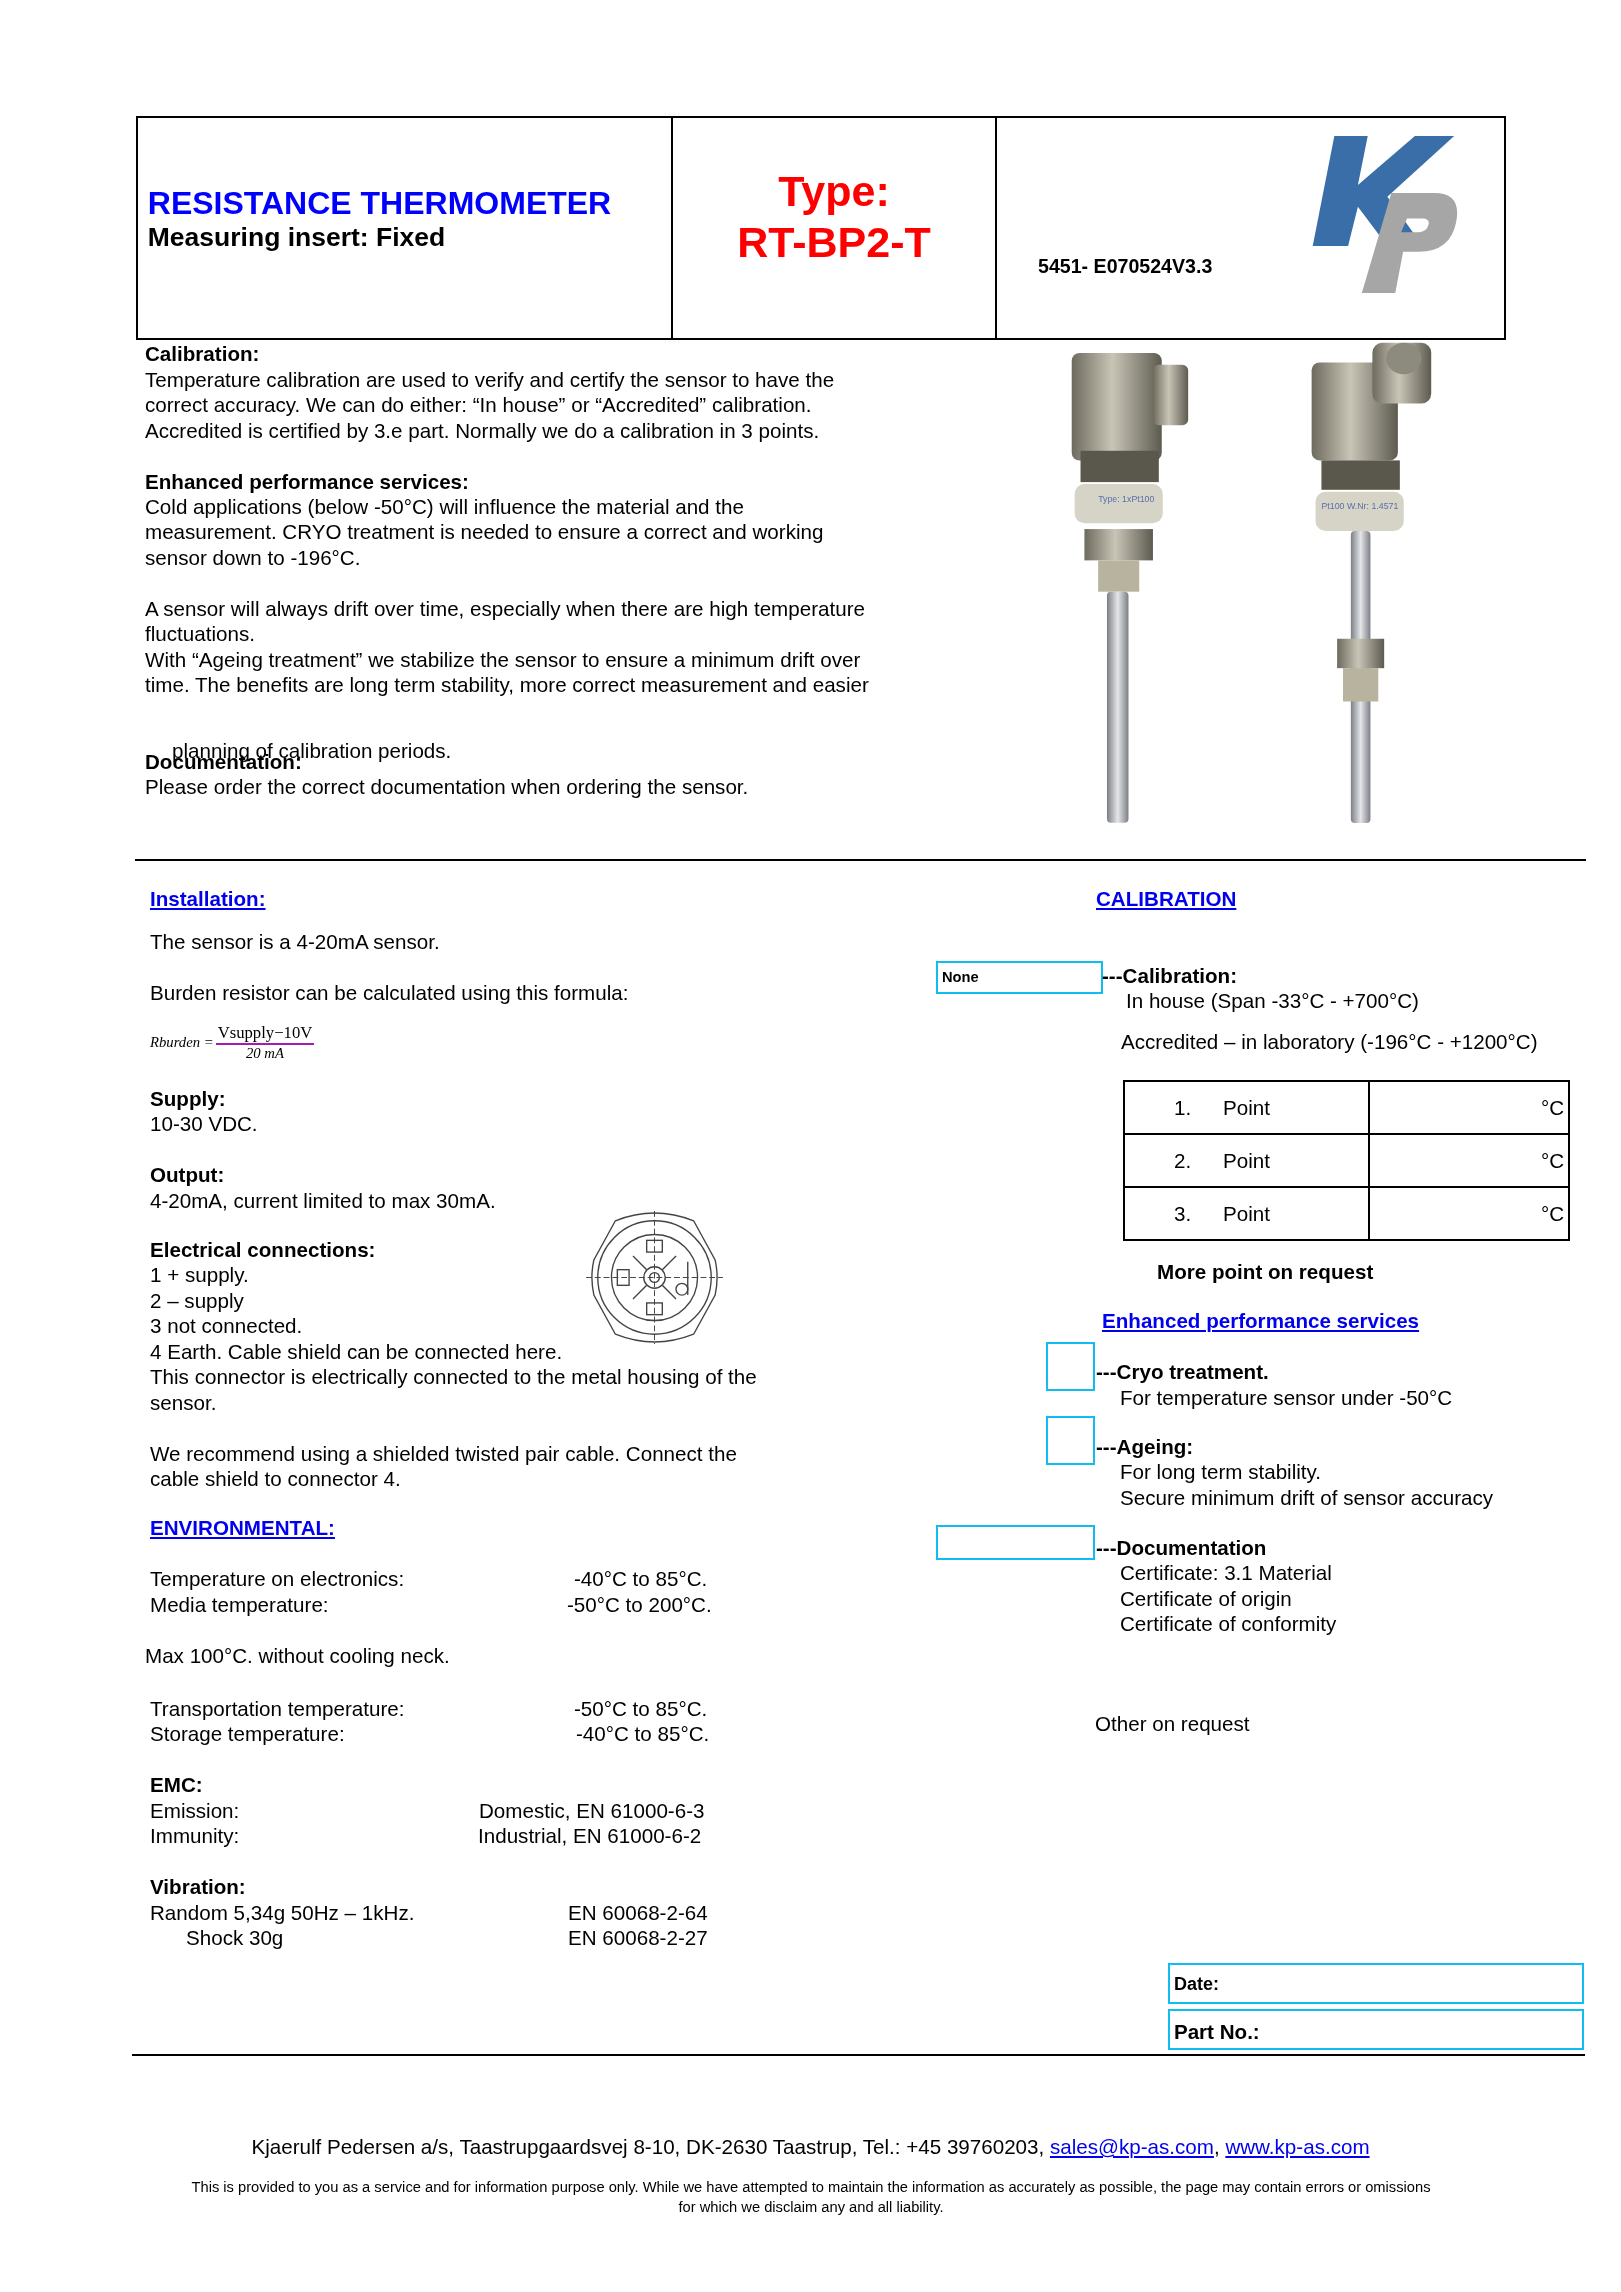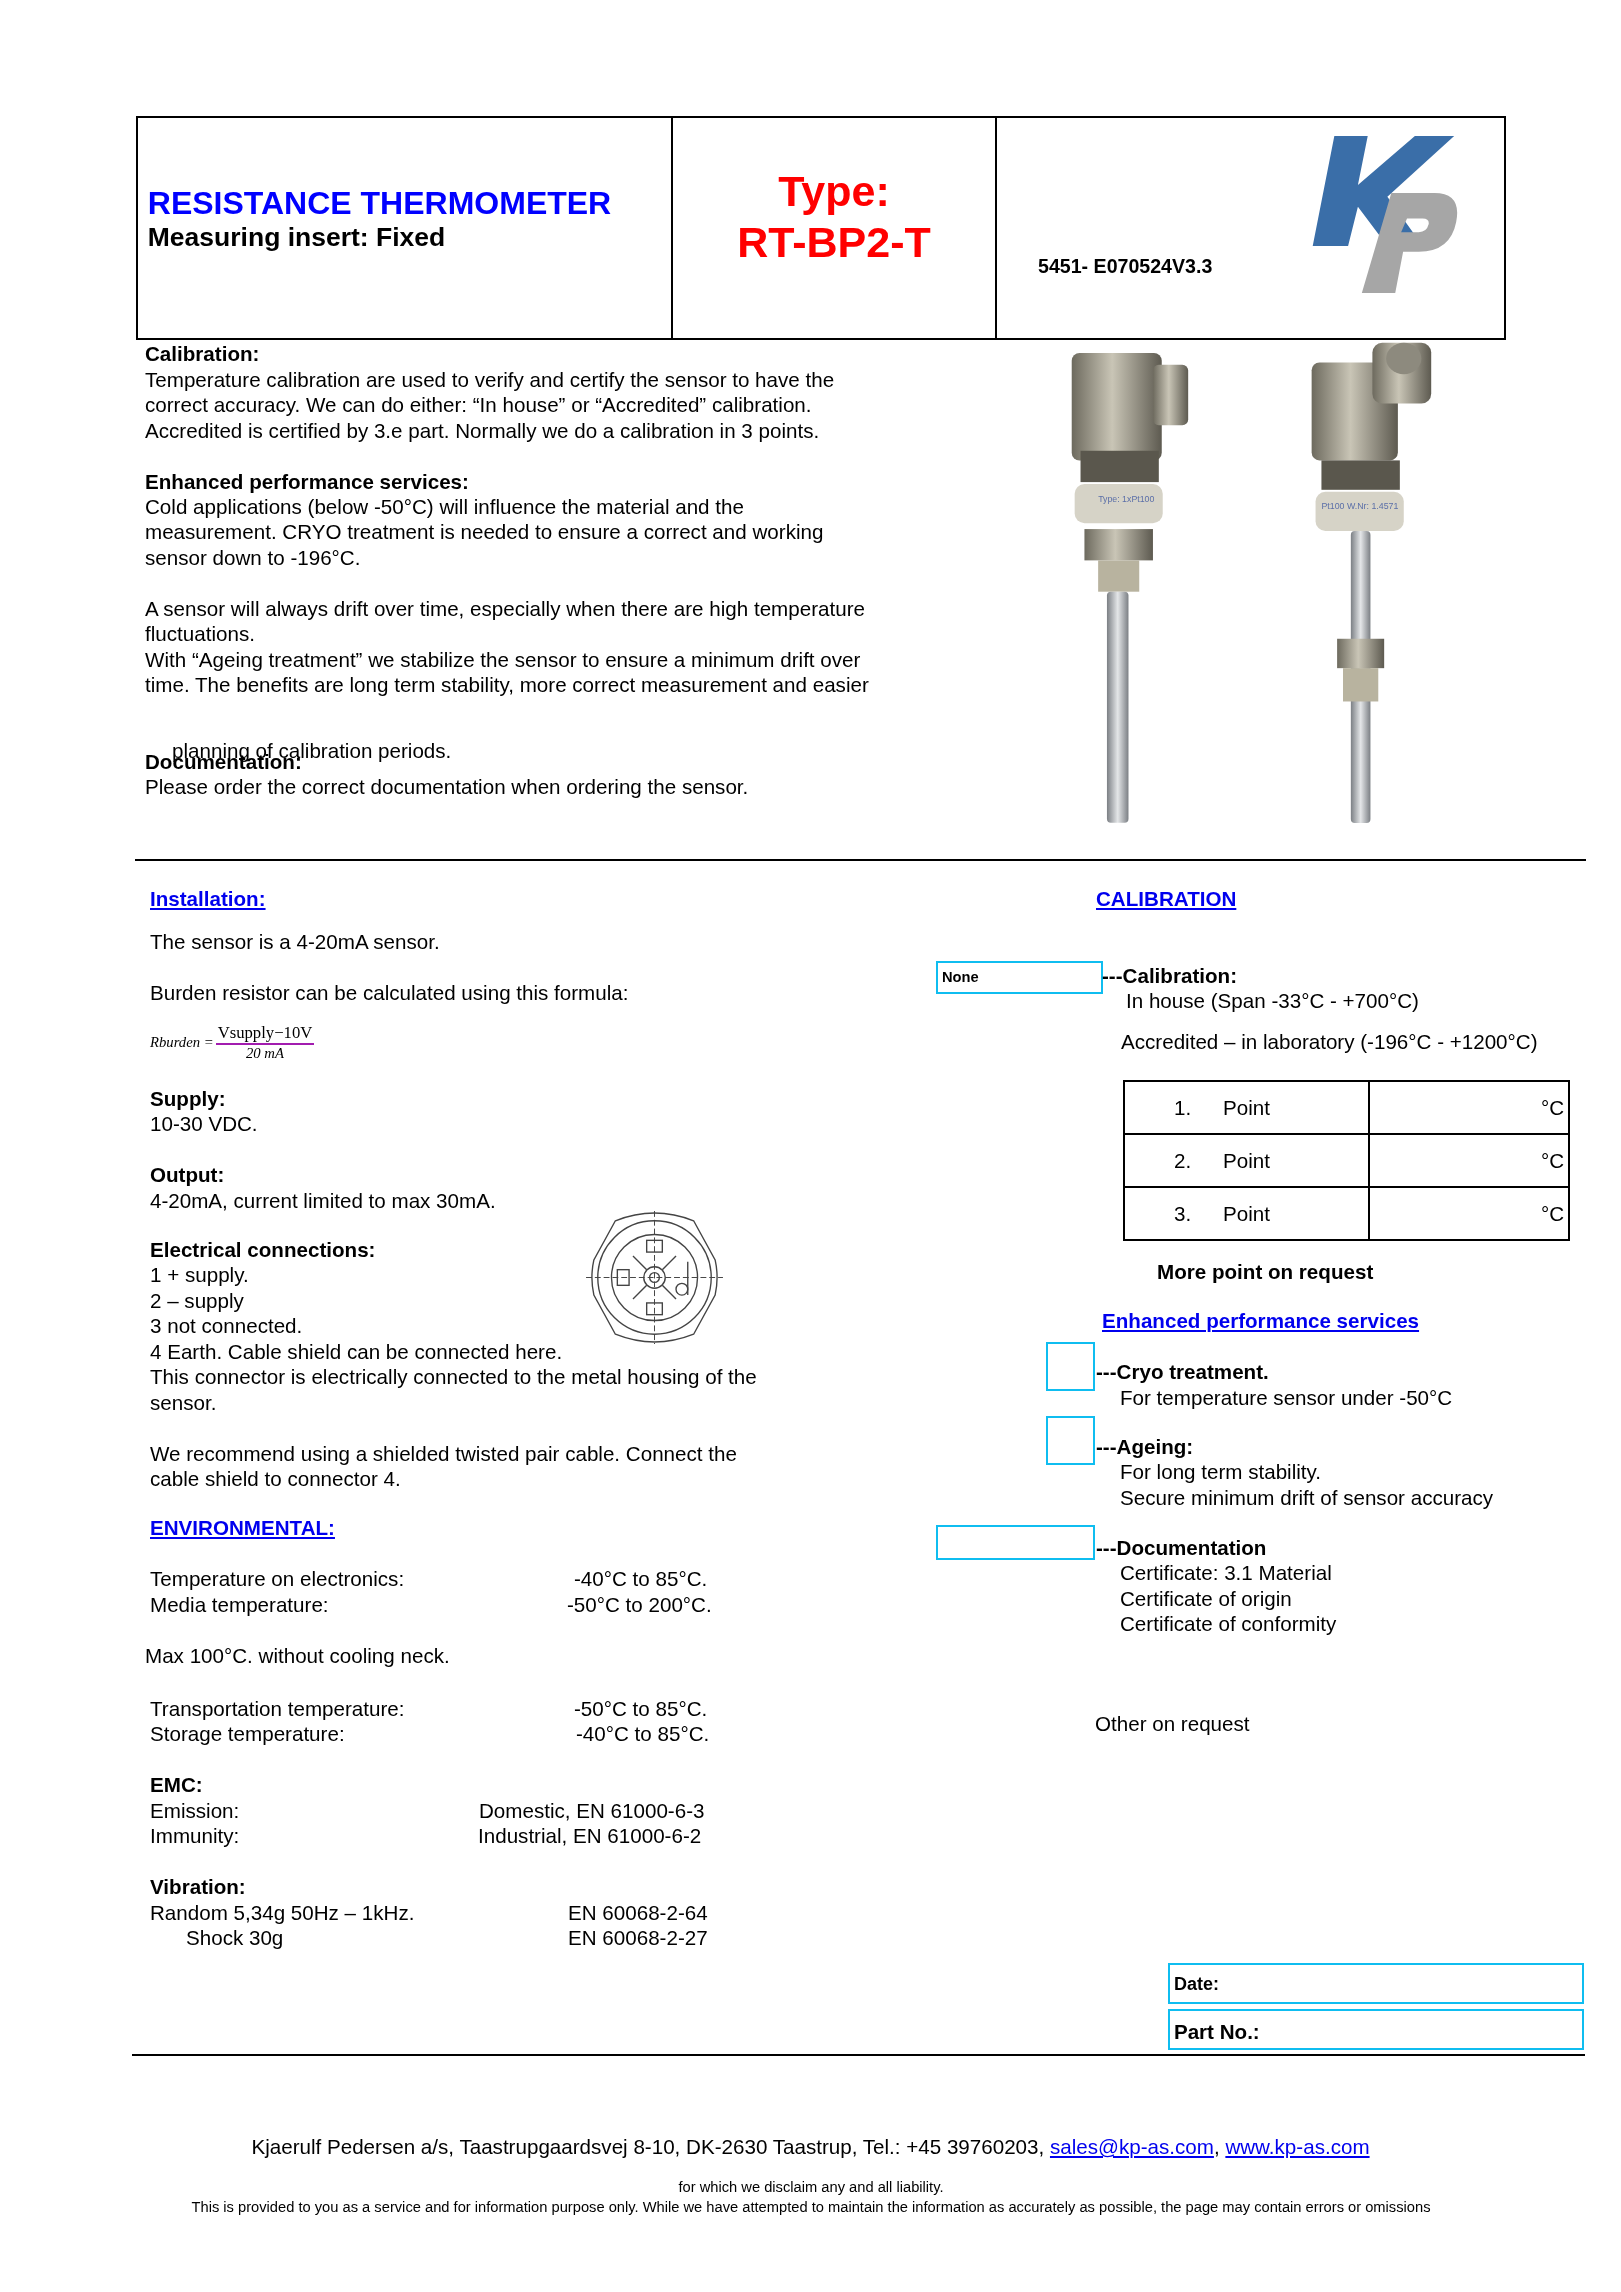--- a/index.html
+++ b/index.html
@@ -255,16 +255,16 @@
   <span style="position:absolute;left:3.9px;top:8.8px;font-size:20.6px;font-weight:bold;">Part No.:</span>
   <span style="position:absolute;left:108px;top:8.8px;font-size:20.6px;"></span>
 </div>
 
 <div class="hr" style="left:132px;top:2054px;width:1453px;"></div>
 
 <div class="footer-addr">
   <span>Kjaerulf Pedersen a/s, Taastrupgaardsvej 8-10, DK-2630 Taastrup, Tel.: +45 39760203, </span><a>sales@kp-as.com</a><span>, </span><a>www.kp-as.com</a>
 </div>
 <div class="footer-disc">
+  <div>This is provided to you as a service and for information purpose only. While we have attempted to maintain the information as accurately as possible, the page may contain errors or omissions</div>
   <div>for which we disclaim any and all liability.</div>
-  <div>This is provided to you as a service and for information purpose only. While we have attempted to maintain the information as accurately as possible, the page may contain errors or omissions</div>
 </div>
 
 
 </body></html>

